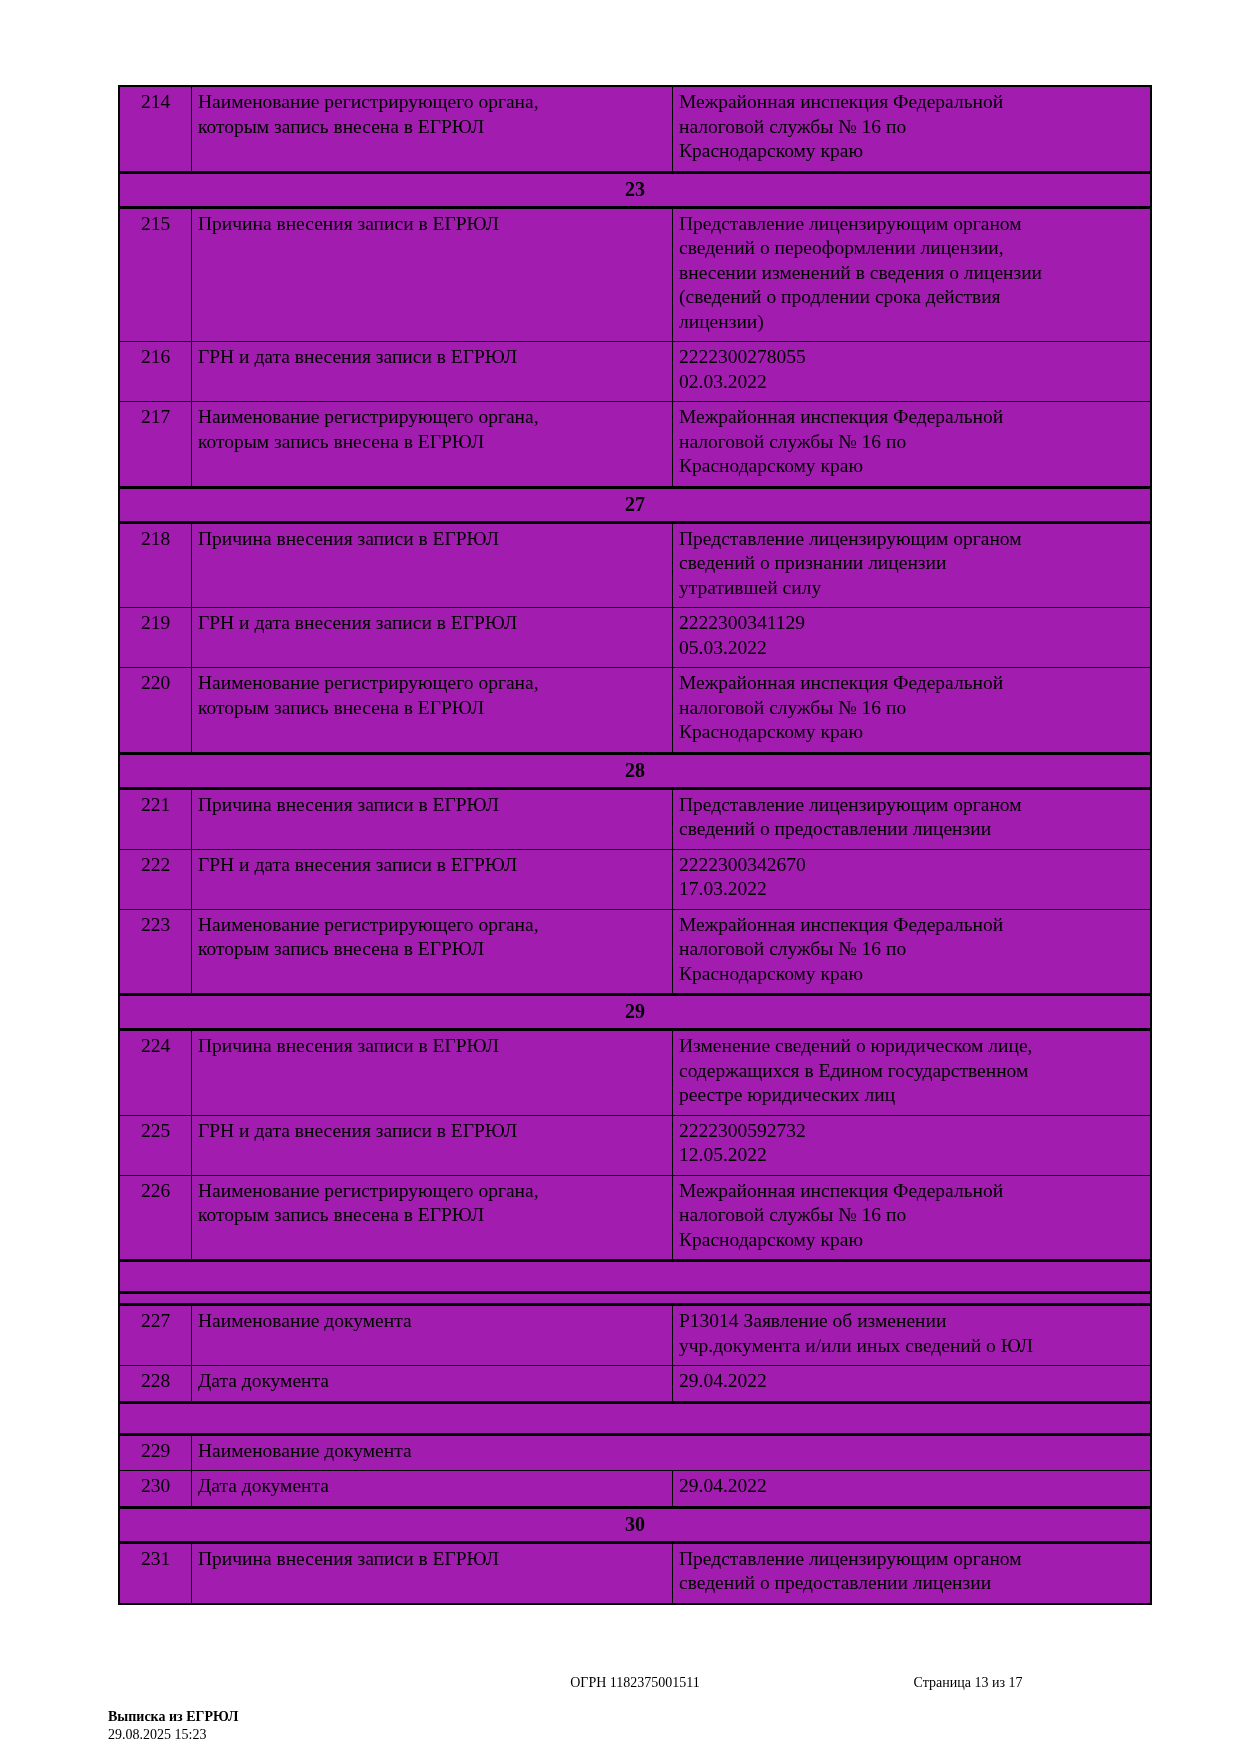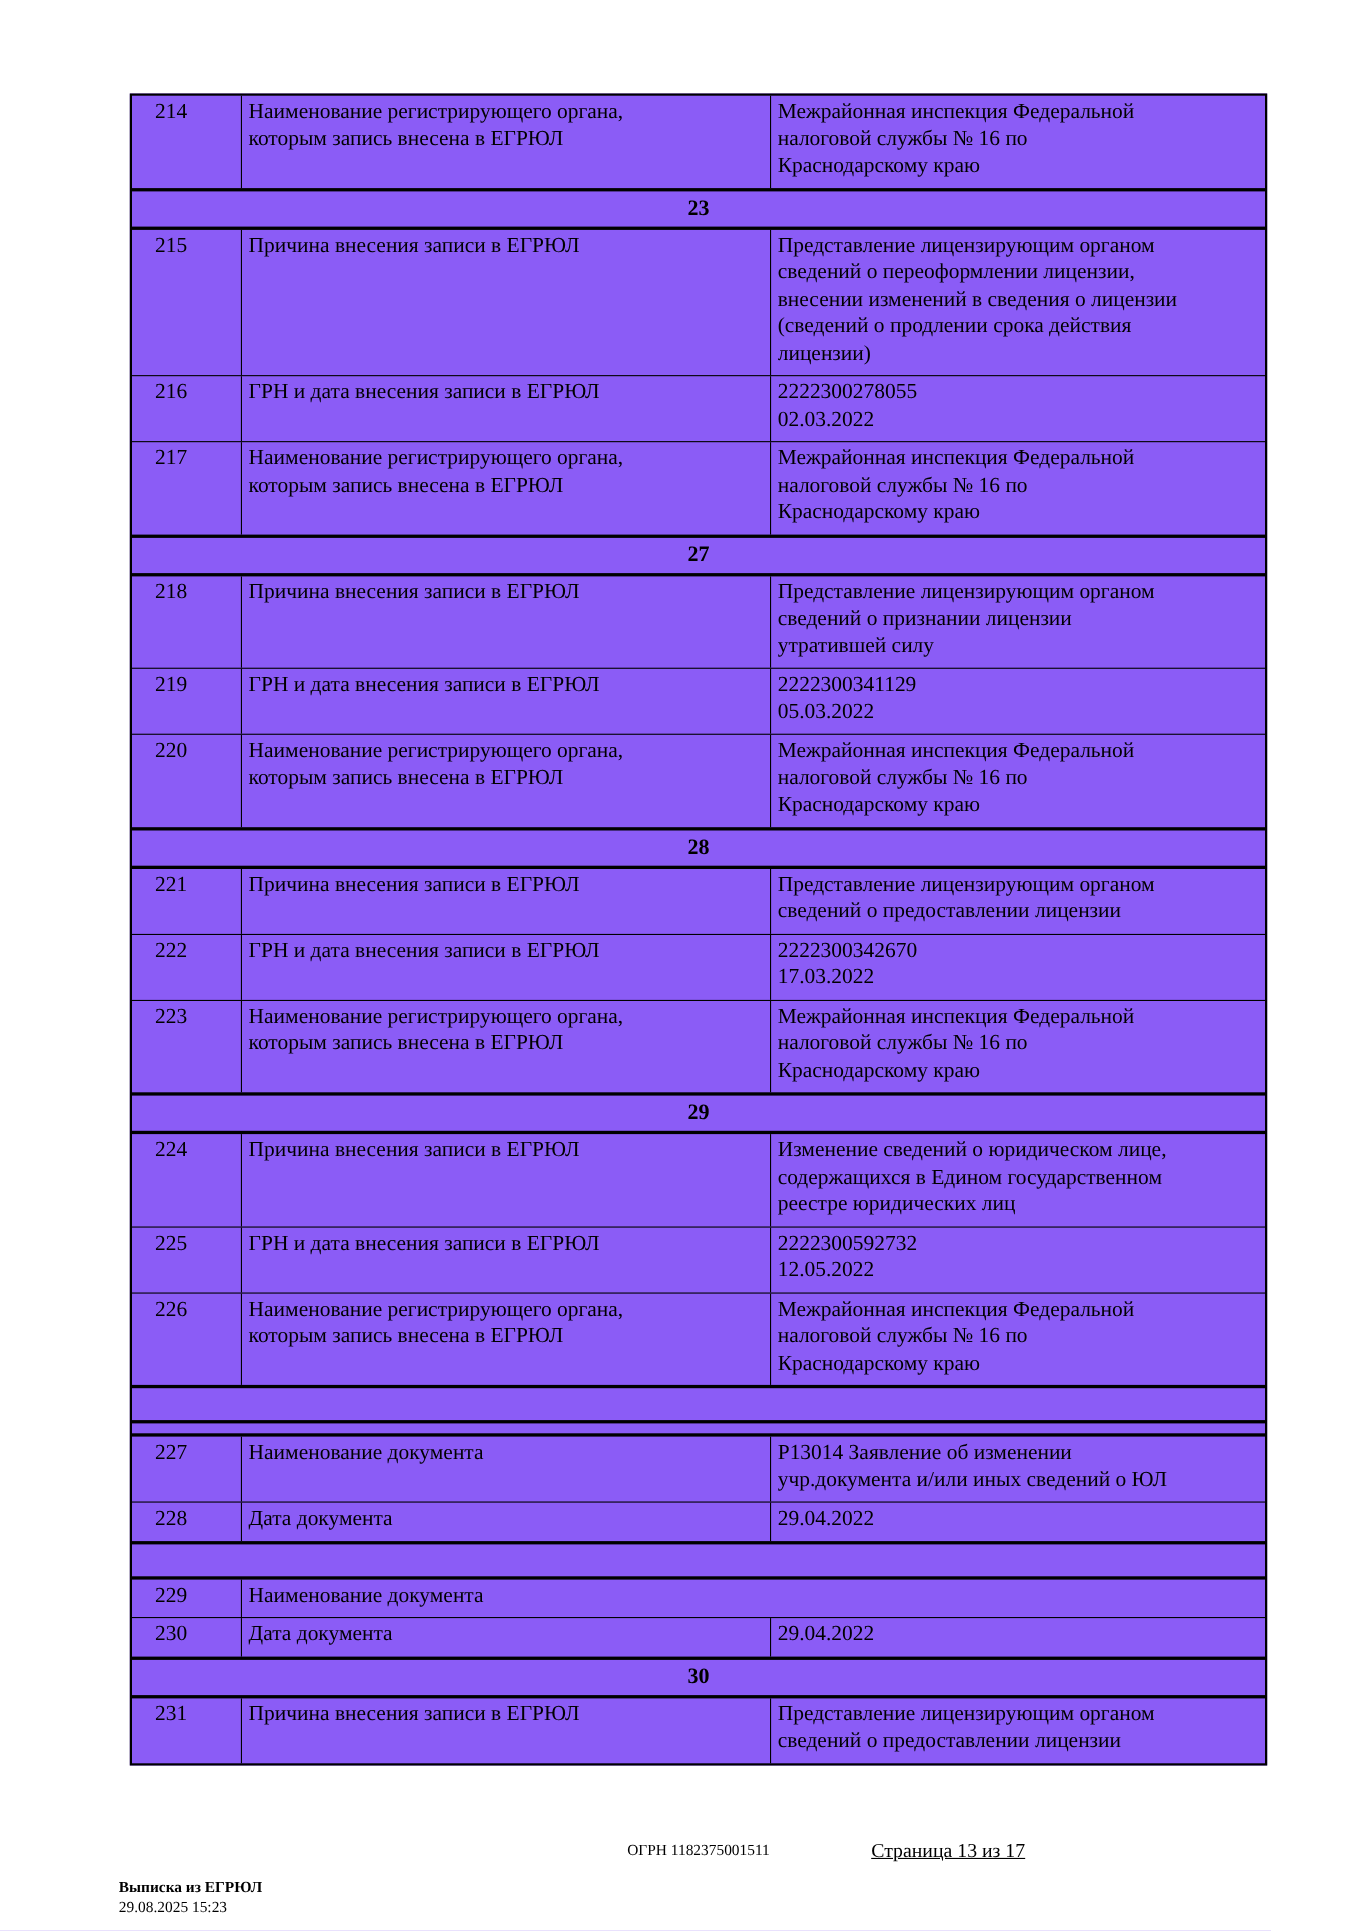--- a/index.html
+++ b/index.html
@@ -12,21 +12,21 @@
     color: #000000;
     overflow: hidden;
   }
   .egrul-table {
     position: absolute;
     left: 118px;
     top: 85px;
     width: 1034px;
     border: 2px solid #000000;
     box-sizing: border-box;
-    background: #8b5cf6;
+    background: #a21caf;
   }
   .row {
     display: grid;
     grid-template-columns: 71px 481px 1fr;
     border-top: 1px solid #000000;
   }
   .row:first-child { border-top: none; }
   .row.thick-top { border-top-width: 3px; }
   .row-section {
     display: block;
@@ -51,21 +51,20 @@
     font-size: 19.5px;
     line-height: 24.5px;
     padding: 3px 2px 6px 2px;
   }
   .c-label, .c-value, .c-spantext {
     font-size: 19.5px;
     line-height: 24.5px;
     padding: 3px 6px 7px 6px;
     white-space: pre-line;
     border-left: 1px solid #000000;
-    margin-left: 28px;
   }
   .footer-left {
     position: absolute;
     left: 108px;
     top: 1708px;
     font-size: 14px;
     line-height: 17.5px;
   }
   .footer-left .doc-type { font-weight: bold; }
   .footer-center {
@@ -75,24 +74,23 @@
     top: 1674px;
     text-align: center;
     font-size: 14px;
     line-height: 17.5px;
   }
   .footer-right {
     position: absolute;
     left: 792px;
     width: 352px;
     top: 1674px;
-    text-align: left;
-    font-size: 18px;
+    text-align: center;
+    font-size: 14px;
     line-height: 17.5px;
-    text-decoration: underline;
   }
 </style>
 </head>
 <body>
 
 <div class="page">
 
   <div class="egrul-table">
       <div class="row">
         <div class="c-num">214</div>

